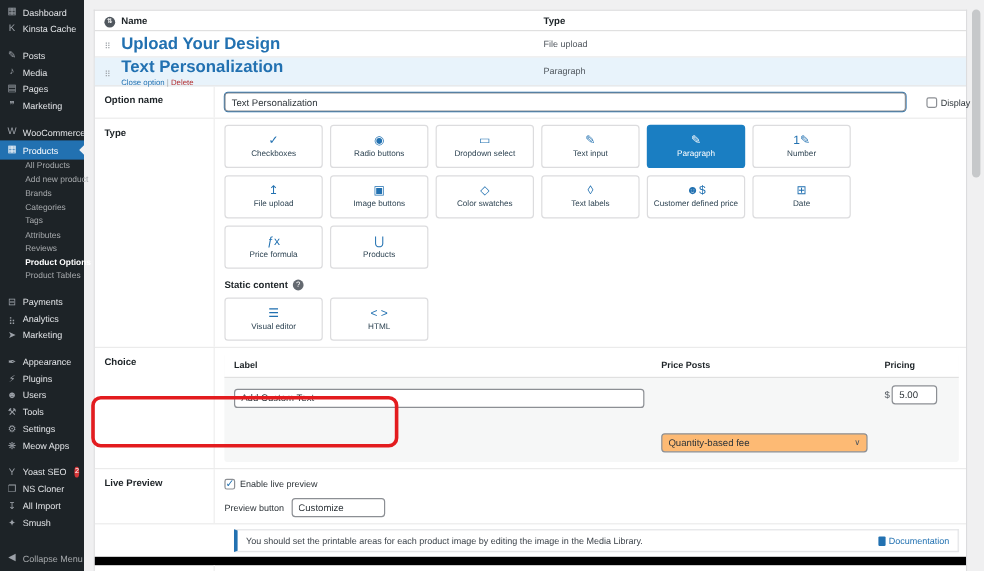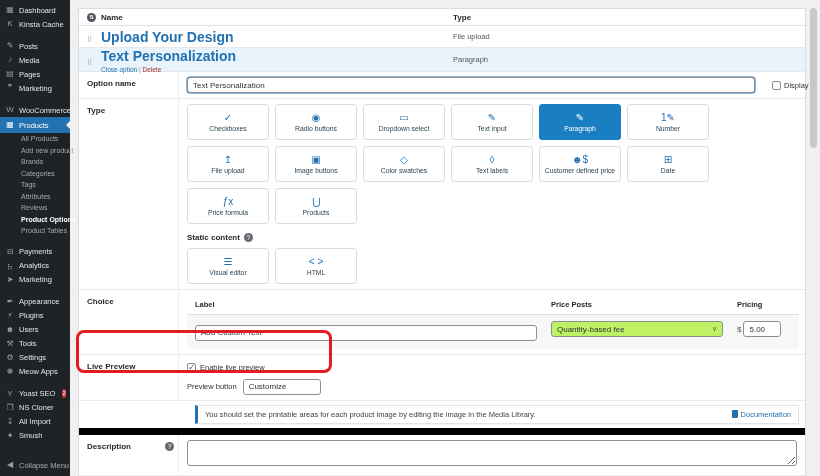--- a/index.html
+++ b/index.html
@@ -116,22 +116,22 @@
     display:flex; background:#fff; border-bottom:1px solid #e0e0e0;
     font-size:7.5px; font-weight:bold; padding:5px 8px;
   }
   .choice-inputs { display:flex; padding:6px 8px 8px 8px; align-items:flex-start; }
   .cc-label { flex:0 0 356px; }
   .cc-ptype { flex:0 0 186px; }
   .cc-pricing { flex:1; }
   .label-input { width:342px; }
   .select {
     width:172px; height:16px; border:1px solid #8c8f94; border-radius:3px;
-    background:#bef264; font-size:8px; color:#2c3338; display:flex;
-    align-items:center; justify-content:space-between; padding:0 5px; cursor:pointer;
+    background:#fdba74; font-size:8px; color:#2c3338; display:flex;
+    align-items:center; justify-content:space-between; padding:0 5px; cursor:pointer;margin-top:40px;
   }
   .select .chev { font-size:7px; color:#50575e; }
   .price-wrap { display:flex; align-items:center; gap:2px; }
   .currency { font-size:8px; color:#50575e; }
   .price-input { width:38px; }
   
   .lp-row1 { display:flex; align-items:center; gap:4px; margin:3px 0 7px 0; }
   .lp-row2 { display:flex; align-items:center; gap:6px; }
   .lp-lbl { font-size:7.5px; color:#2c3338; }
   .preview-input { width:78px; }

